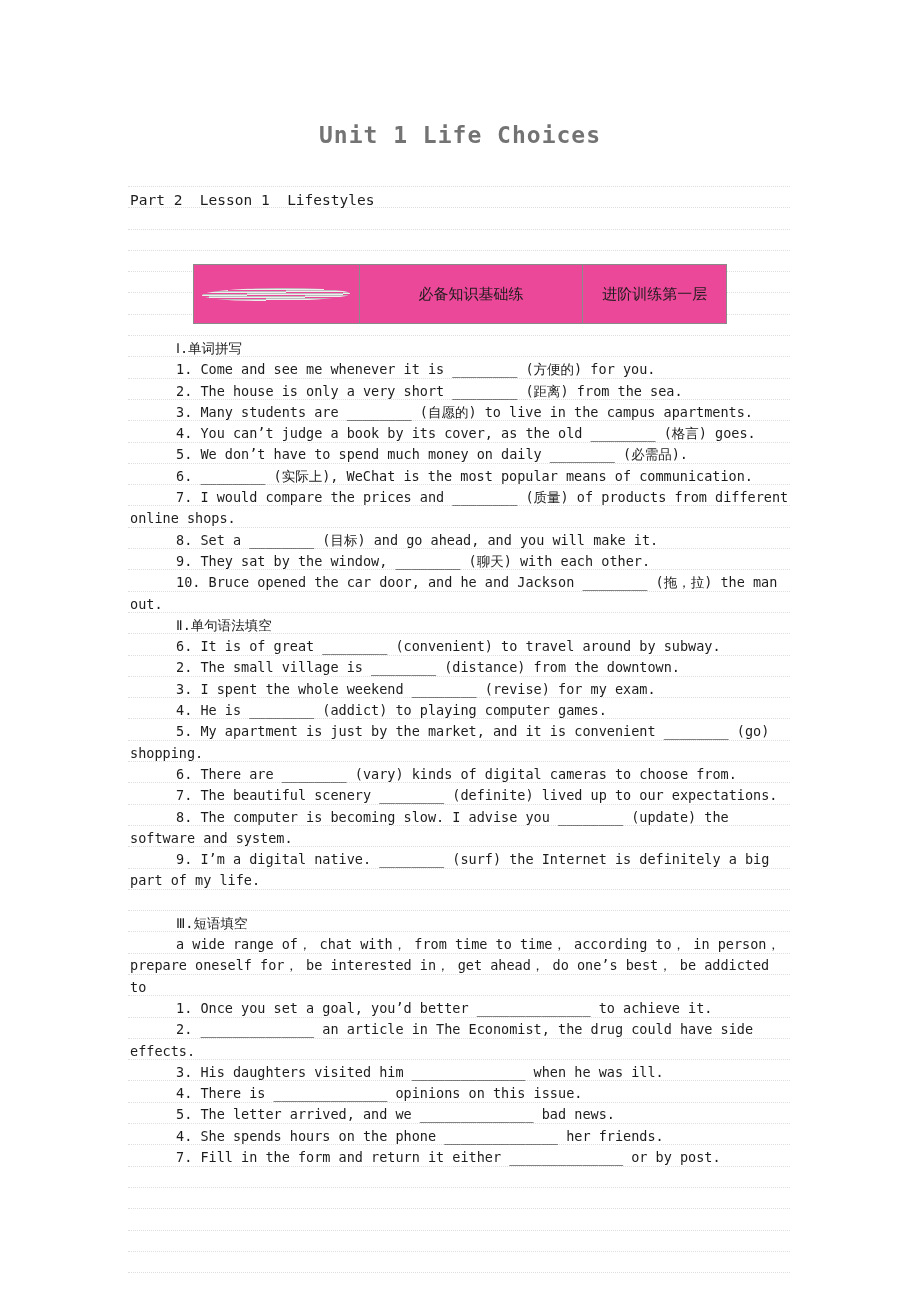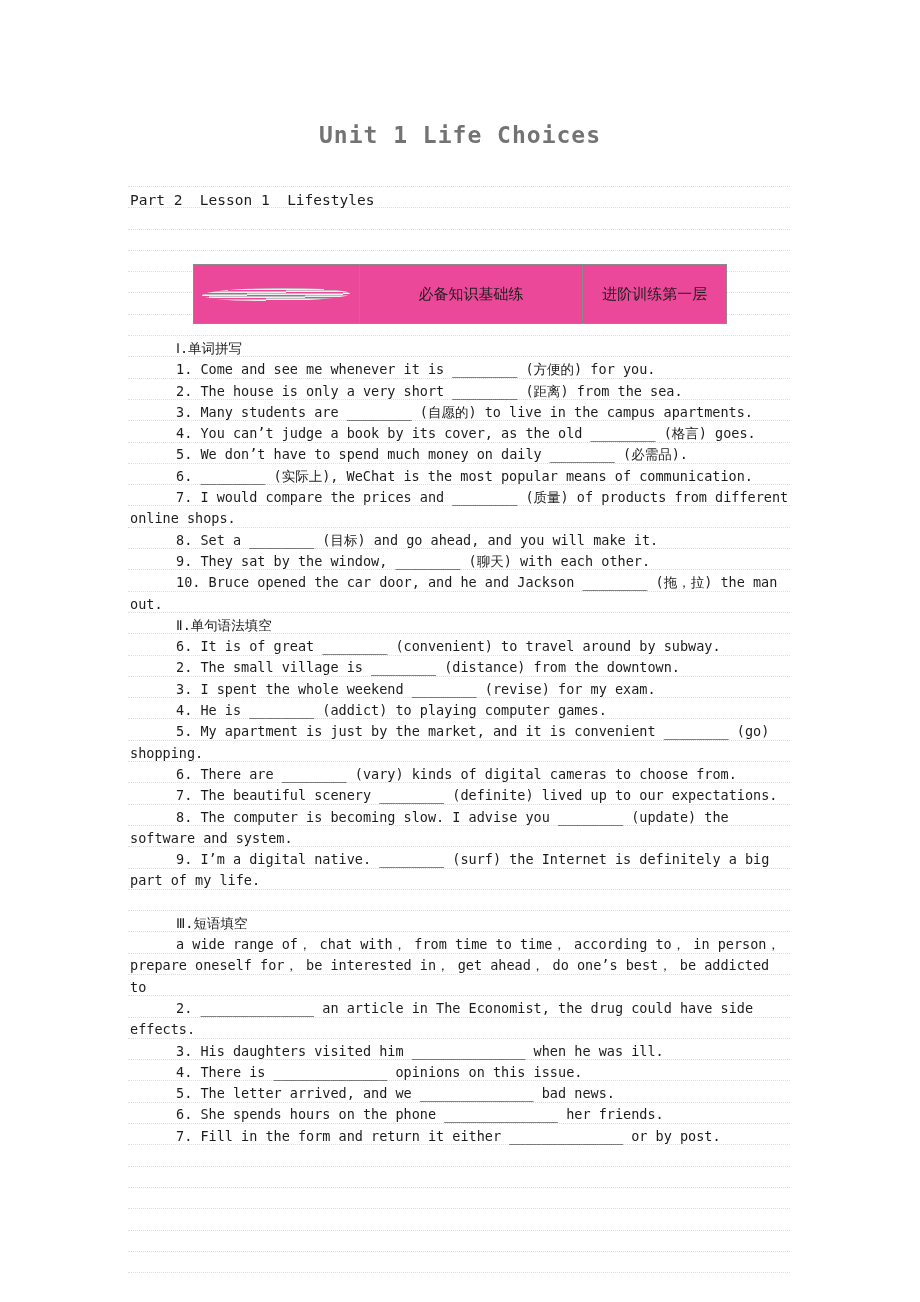--- a/index.html
+++ b/index.html
@@ -137,21 +137,22 @@
     <p>3. I spent the whole weekend ________ (revise) for my exam.</p>
     <p>4. He is ________ (addict) to playing computer games.</p>
     <p>5. My apartment is just by the market, and it is convenient ________ (go) shopping.</p>
     <p>6. There are ________ (vary) kinds of digital cameras to choose from.</p>
     <p>7. The beautiful scenery ________ (definite) lived up to our expectations.</p>
     <p>8. The computer is becoming slow. I advise you ________ (update) the software and system.</p>
     <p>9. I’m a digital native. ________ (surf) the Internet is definitely a big part of my life.</p>
 
     <p class="sec-head gap-top">Ⅲ.短语填空</p>
     <p>a wide range of， chat with， from time to time， according to， in person， prepare oneself for， be interested in， get ahead， do one’s best， be addicted to</p>
+    <p>1. Once you set a goal, you’d better ______________ to achieve it.</p>
     <p>2. ______________ an article in The Economist, the drug could have side effects.</p>
     <p>3. His daughters visited him ______________ when he was ill.</p>
     <p>4. There is ______________ opinions on this issue.</p>
     <p>5. The letter arrived, and we ______________ bad news.</p>
-    <p>6. She spends hours on the phone ______________ her friends.</p>
+    <p>4. She spends hours on the phone ______________ her friends.</p>
     <p>7. Fill in the form and return it either ______________ or by post.</p>
   </div>
 
 </div>
 
 </body></html>

